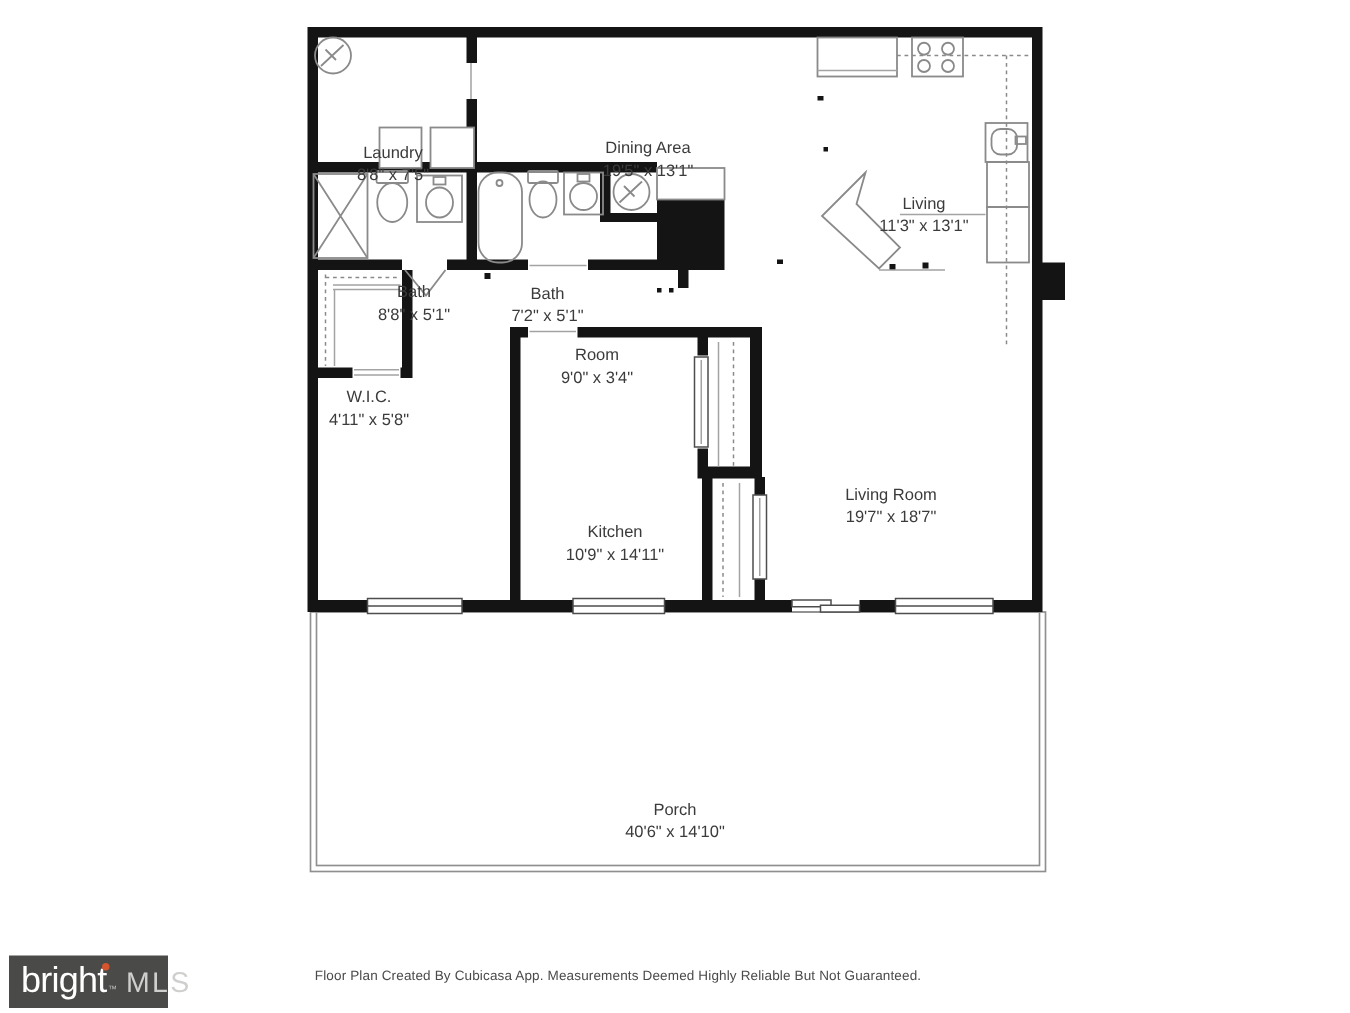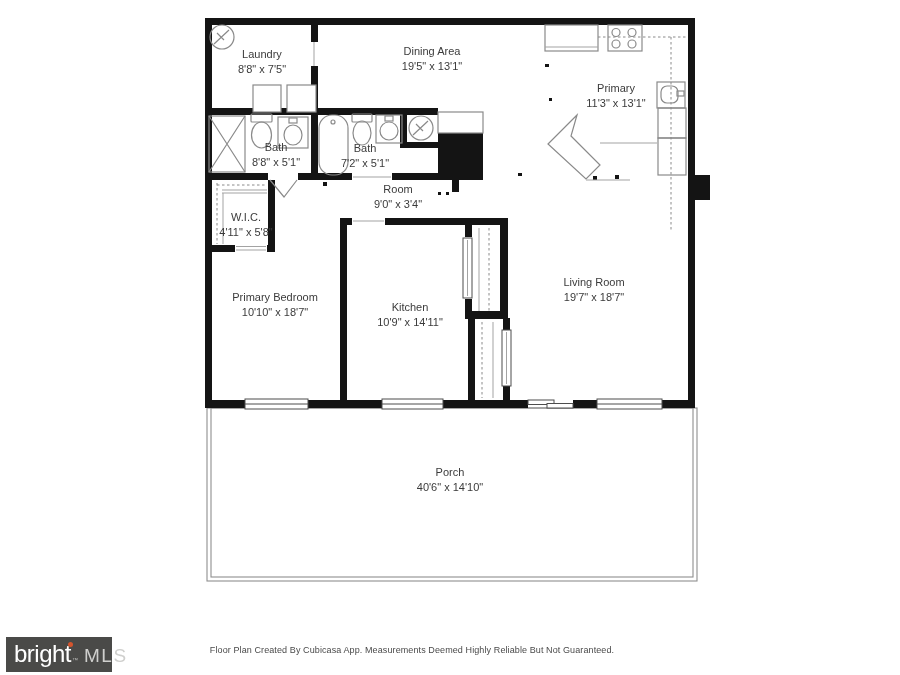--- a/index.html
+++ b/index.html
@@ -10,21 +10,21 @@
   .wall{fill:var(--wall,#141414);}
   .tick{fill:var(--wall,#141414);}
   .fx{fill:#ffffff;stroke:var(--fixture-outline,#8a8a8a);stroke-width:1.2;}
   .fxl{fill:none;stroke:var(--fixture-outline,#8a8a8a);stroke-width:1.2;}
   .fxd{fill:none;stroke:var(--fixture-outline,#9a9a9a);stroke-width:1;stroke-dasharray:2.5 2.5;}
   .thin{fill:none;stroke:#a3a3a3;stroke-width:1;}
   .win{fill:#ffffff;stroke:#4d4d4d;stroke-width:1;}
   .winl{fill:none;stroke:#4d4d4d;stroke-width:1;}
   .porch-line{fill:none;stroke:#8f8f8f;stroke-width:1.1;}
   .room-label{position:absolute;transform:translate(-50%,-50%);text-align:center;
-      color:var(--label-text,#3b3b3b);font-size:11px;line-height:1.35;white-space:nowrap;}
+      color:var(--label-text,#3b3b3b);font-size:11px;line-height:1.35;white-space:nowrap;margin-top:48px;}
   .room-label .rname,.room-label .rdims{display:block;}
   .footer-credit{position:absolute;left:0;width:824px;top:645px;text-align:center;
       font-size:9px;letter-spacing:.1px;color:var(--footer-text,#4a4a4a);}
   .logo{position:absolute;left:6px;top:637px;width:106px;height:35px;
       background:var(--logo-bg,#4a4a48);display:flex;align-items:baseline;
       padding:0 0 0 8px;box-sizing:border-box;}
   .logo-brand{color:var(--logo-text,#ffffff);font-size:24px;line-height:33px;
       letter-spacing:-0.5px;position:relative;}
   .logo-flame{position:absolute;right:-2px;top:5px;width:5px;height:5px;border-radius:50%;
       background:var(--logo-accent,#d4552e);}
@@ -170,52 +170,48 @@
 
   <div class="room-label" style="left:262px;top:62px">
     <span class="rname">Laundry</span>
     <span class="rdims">8'8" x 7'5"</span>
   </div>
   <div class="room-label" style="left:432px;top:59px">
     <span class="rname">Dining Area</span>
     <span class="rdims">19'5" x 13'1"</span>
   </div>
   <div class="room-label" style="left:616px;top:96px">
-    <span class="rname">Primary</span>
+    <span class="rname">Living</span>
     <span class="rdims">11'3" x 13'1"</span>
   </div>
   <div class="room-label" style="left:276px;top:155px">
     <span class="rname">Bath</span>
     <span class="rdims">8'8" x 5'1"</span>
   </div>
   <div class="room-label" style="left:365px;top:156px">
     <span class="rname">Bath</span>
     <span class="rdims">7'2" x 5'1"</span>
   </div>
   <div class="room-label" style="left:398px;top:197px">
     <span class="rname">Room</span>
     <span class="rdims">9'0" x 3'4"</span>
   </div>
   <div class="room-label" style="left:246px;top:225px">
     <span class="rname">W.I.C.</span>
     <span class="rdims">4'11" x 5'8"</span>
   </div>
-  <div class="room-label" style="left:275px;top:305px">
-    <span class="rname">Primary Bedroom</span>
-    <span class="rdims">10'10" x 18'7"</span>
-  </div>
   <div class="room-label" style="left:410px;top:315px">
     <span class="rname">Kitchen</span>
     <span class="rdims">10'9" x 14'11"</span>
   </div>
   <div class="room-label" style="left:594px;top:290px">
     <span class="rname">Living Room</span>
     <span class="rdims">19'7" x 18'7"</span>
   </div>
-  <div class="room-label" style="left:450px;top:480px">
+  <div class="room-label" style="left:450px;top:500px">
     <span class="rname">Porch</span>
     <span class="rdims">40'6" x 14'10"</span>
   </div>
 
   <div class="footer-credit">Floor Plan Created By Cubicasa App. Measurements Deemed Highly Reliable But Not Guaranteed.</div>
 
   <div class="logo">
     <span class="logo-brand">
       <span>bright</span>
       <span class="logo-flame"></span>

